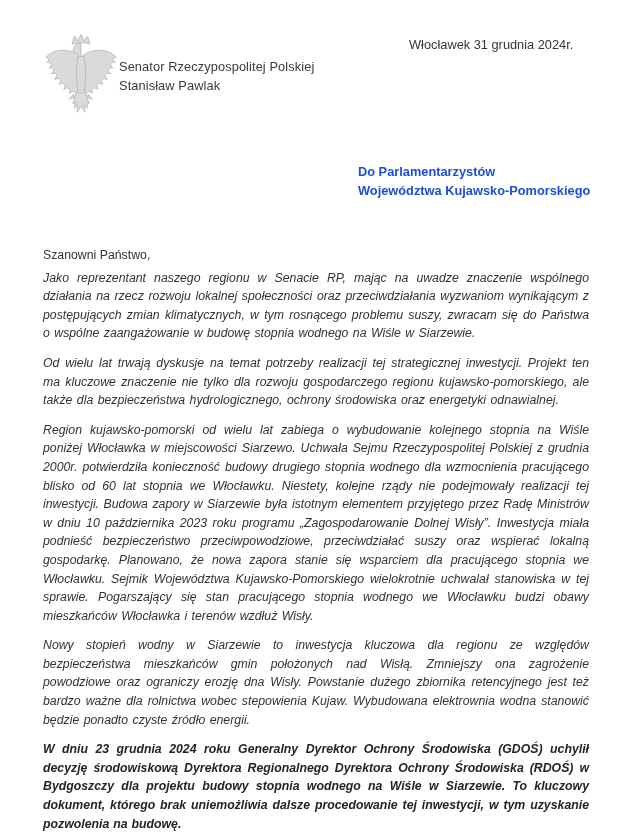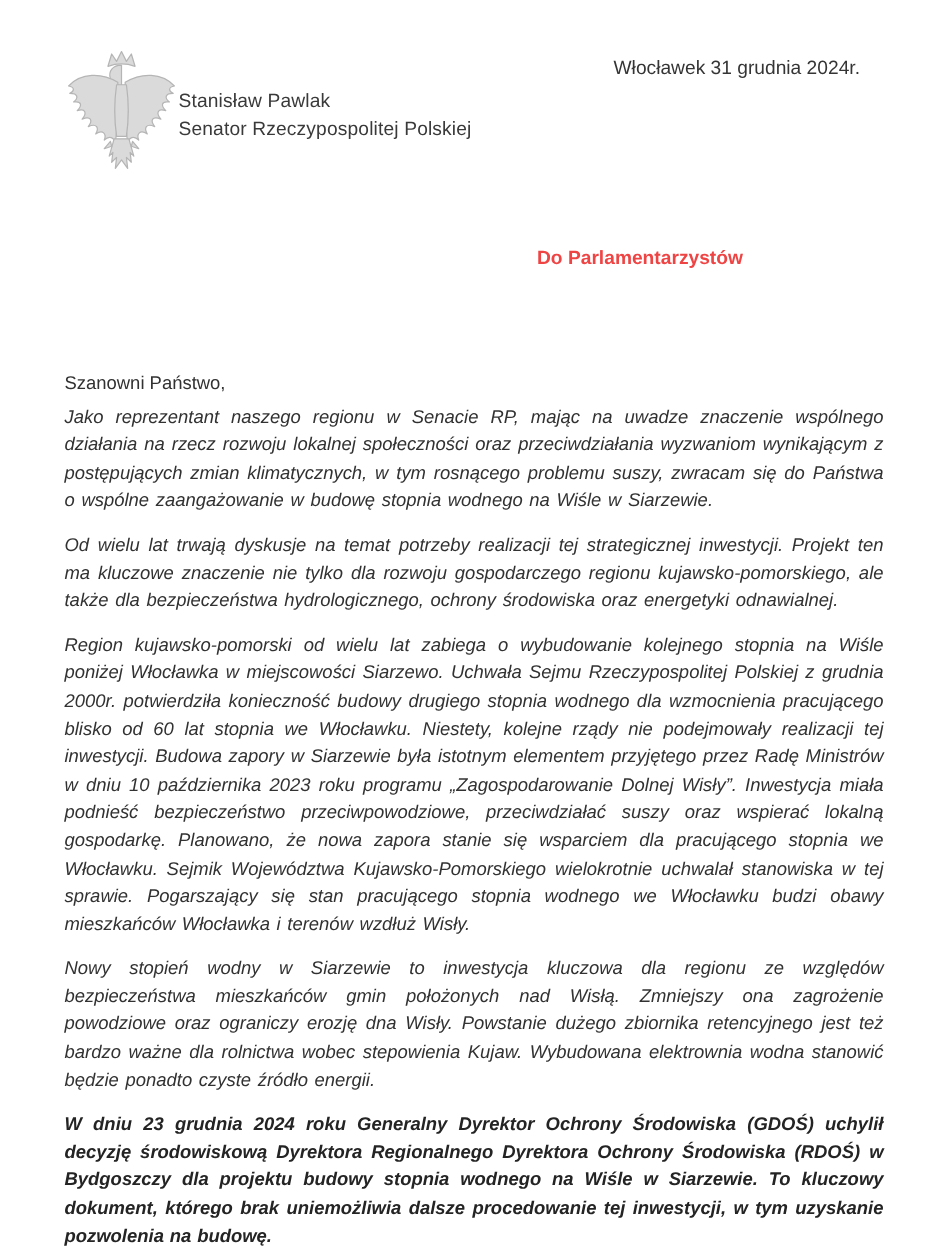--- a/index.html
+++ b/index.html
@@ -37,21 +37,21 @@
     color: #353535;
     white-space: nowrap;
   }
   .recipient-block {
     position: absolute;
     left: 358px;
     top: 162px;
     font-size: 12.8px;
     font-weight: bold;
     line-height: 19px;
-    color: #ef4444;
+    color: #1d4ed8;
   }
   .letter-body {
     position: absolute;
     left: 43px;
     top: 246px;
     width: 546px;
     font-size: 12.3px;
     line-height: 18.6px;
     color: #323232;
   }
@@ -87,28 +87,29 @@
       <path d="M46 30 L54 30 C56 44 56 58 54 72 L46 72 C44 58 44 44 46 30 Z"></path>
 
       <path d="M44 74 L56 74 L60 88 L57 85 L58 93 L54 89 L55 98 L50 91 L45 98 L46 89 L42 93 L43 85 L40 88 Z"></path>
 
       <path d="M41 76 L36 82 L42 80 Z"></path>
       <path d="M59 76 L64 82 L58 80 Z"></path>
     </g>
   </svg>
 
   <div class="sender-block">
+    <div>Senator Rzeczypospolitej Polskiej</div>
     <div>Stanisław Pawlak</div>
-    <div>Senator Rzeczypospolitej Polskiej</div>
   </div>
 
   <div class="place-date">Włocławek 31 grudnia 2024r.</div>
 
   <div class="recipient-block">
     <div>Do Parlamentarzystów</div>
+    <div>Województwa Kujawsko-Pomorskiego</div>
   </div>
 
   <div class="letter-body">
     <p class="salutation">Szanowni Państwo,</p>
     <p class="para">Jako reprezentant naszego regionu w Senacie RP, mając na uwadze znaczenie wspólnego działania na rzecz rozwoju lokalnej społeczności oraz przeciwdziałania wyzwaniom wynikającym z postępujących zmian klimatycznych, w tym rosnącego problemu suszy, zwracam się do Państwa o wspólne zaangażowanie w budowę stopnia wodnego na Wiśle w Siarzewie.</p>
     <p class="para">Od wielu lat trwają dyskusje na temat potrzeby realizacji tej strategicznej inwestycji. Projekt ten ma kluczowe znaczenie nie tylko dla rozwoju gospodarczego regionu kujawsko-pomorskiego, ale także dla bezpieczeństwa hydrologicznego, ochrony środowiska oraz energetyki odnawialnej.</p>
     <p class="para">Region kujawsko-pomorski od wielu lat zabiega o wybudowanie kolejnego stopnia na Wiśle poniżej Włocławka w miejscowości Siarzewo. Uchwała Sejmu Rzeczypospolitej Polskiej z grudnia 2000r. potwierdziła konieczność budowy drugiego stopnia wodnego dla wzmocnienia pracującego blisko od 60 lat stopnia we Włocławku. Niestety, kolejne rządy nie podejmowały realizacji tej inwestycji. Budowa zapory w Siarzewie była istotnym elementem przyjętego przez Radę Ministrów w dniu 10 października 2023 roku programu „Zagospodarowanie Dolnej Wisły”. Inwestycja miała podnieść bezpieczeństwo przeciwpowodziowe, przeciwdziałać suszy oraz wspierać lokalną gospodarkę. Planowano, że nowa zapora stanie się wsparciem dla pracującego stopnia we Włocławku. Sejmik Województwa Kujawsko-Pomorskiego wielokrotnie uchwalał stanowiska w tej sprawie. Pogarszający się stan pracującego stopnia wodnego we Włocławku budzi obawy mieszkańców Włocławka i terenów wzdłuż Wisły.</p>
     <p class="para">Nowy stopień wodny w Siarzewie to inwestycja kluczowa dla regionu ze względów bezpieczeństwa mieszkańców gmin położonych nad Wisłą. Zmniejszy ona zagrożenie powodziowe oraz ograniczy erozję dna Wisły. Powstanie dużego zbiornika retencyjnego jest też bardzo ważne dla rolnictwa wobec stepowienia Kujaw. Wybudowana elektrownia wodna stanowić będzie ponadto czyste źródło energii.</p>
     <p class="para bold">W dniu 23 grudnia 2024 roku Generalny Dyrektor Ochrony Środowiska (GDOŚ) uchylił decyzję środowiskową Dyrektora Regionalnego Dyrektora Ochrony Środowiska (RDOŚ) w Bydgoszczy dla projektu budowy stopnia wodnego na Wiśle w Siarzewie. To kluczowy dokument, którego brak uniemożliwia dalsze procedowanie tej inwestycji, w tym uzyskanie pozwolenia na budowę.</p>
   </div>

